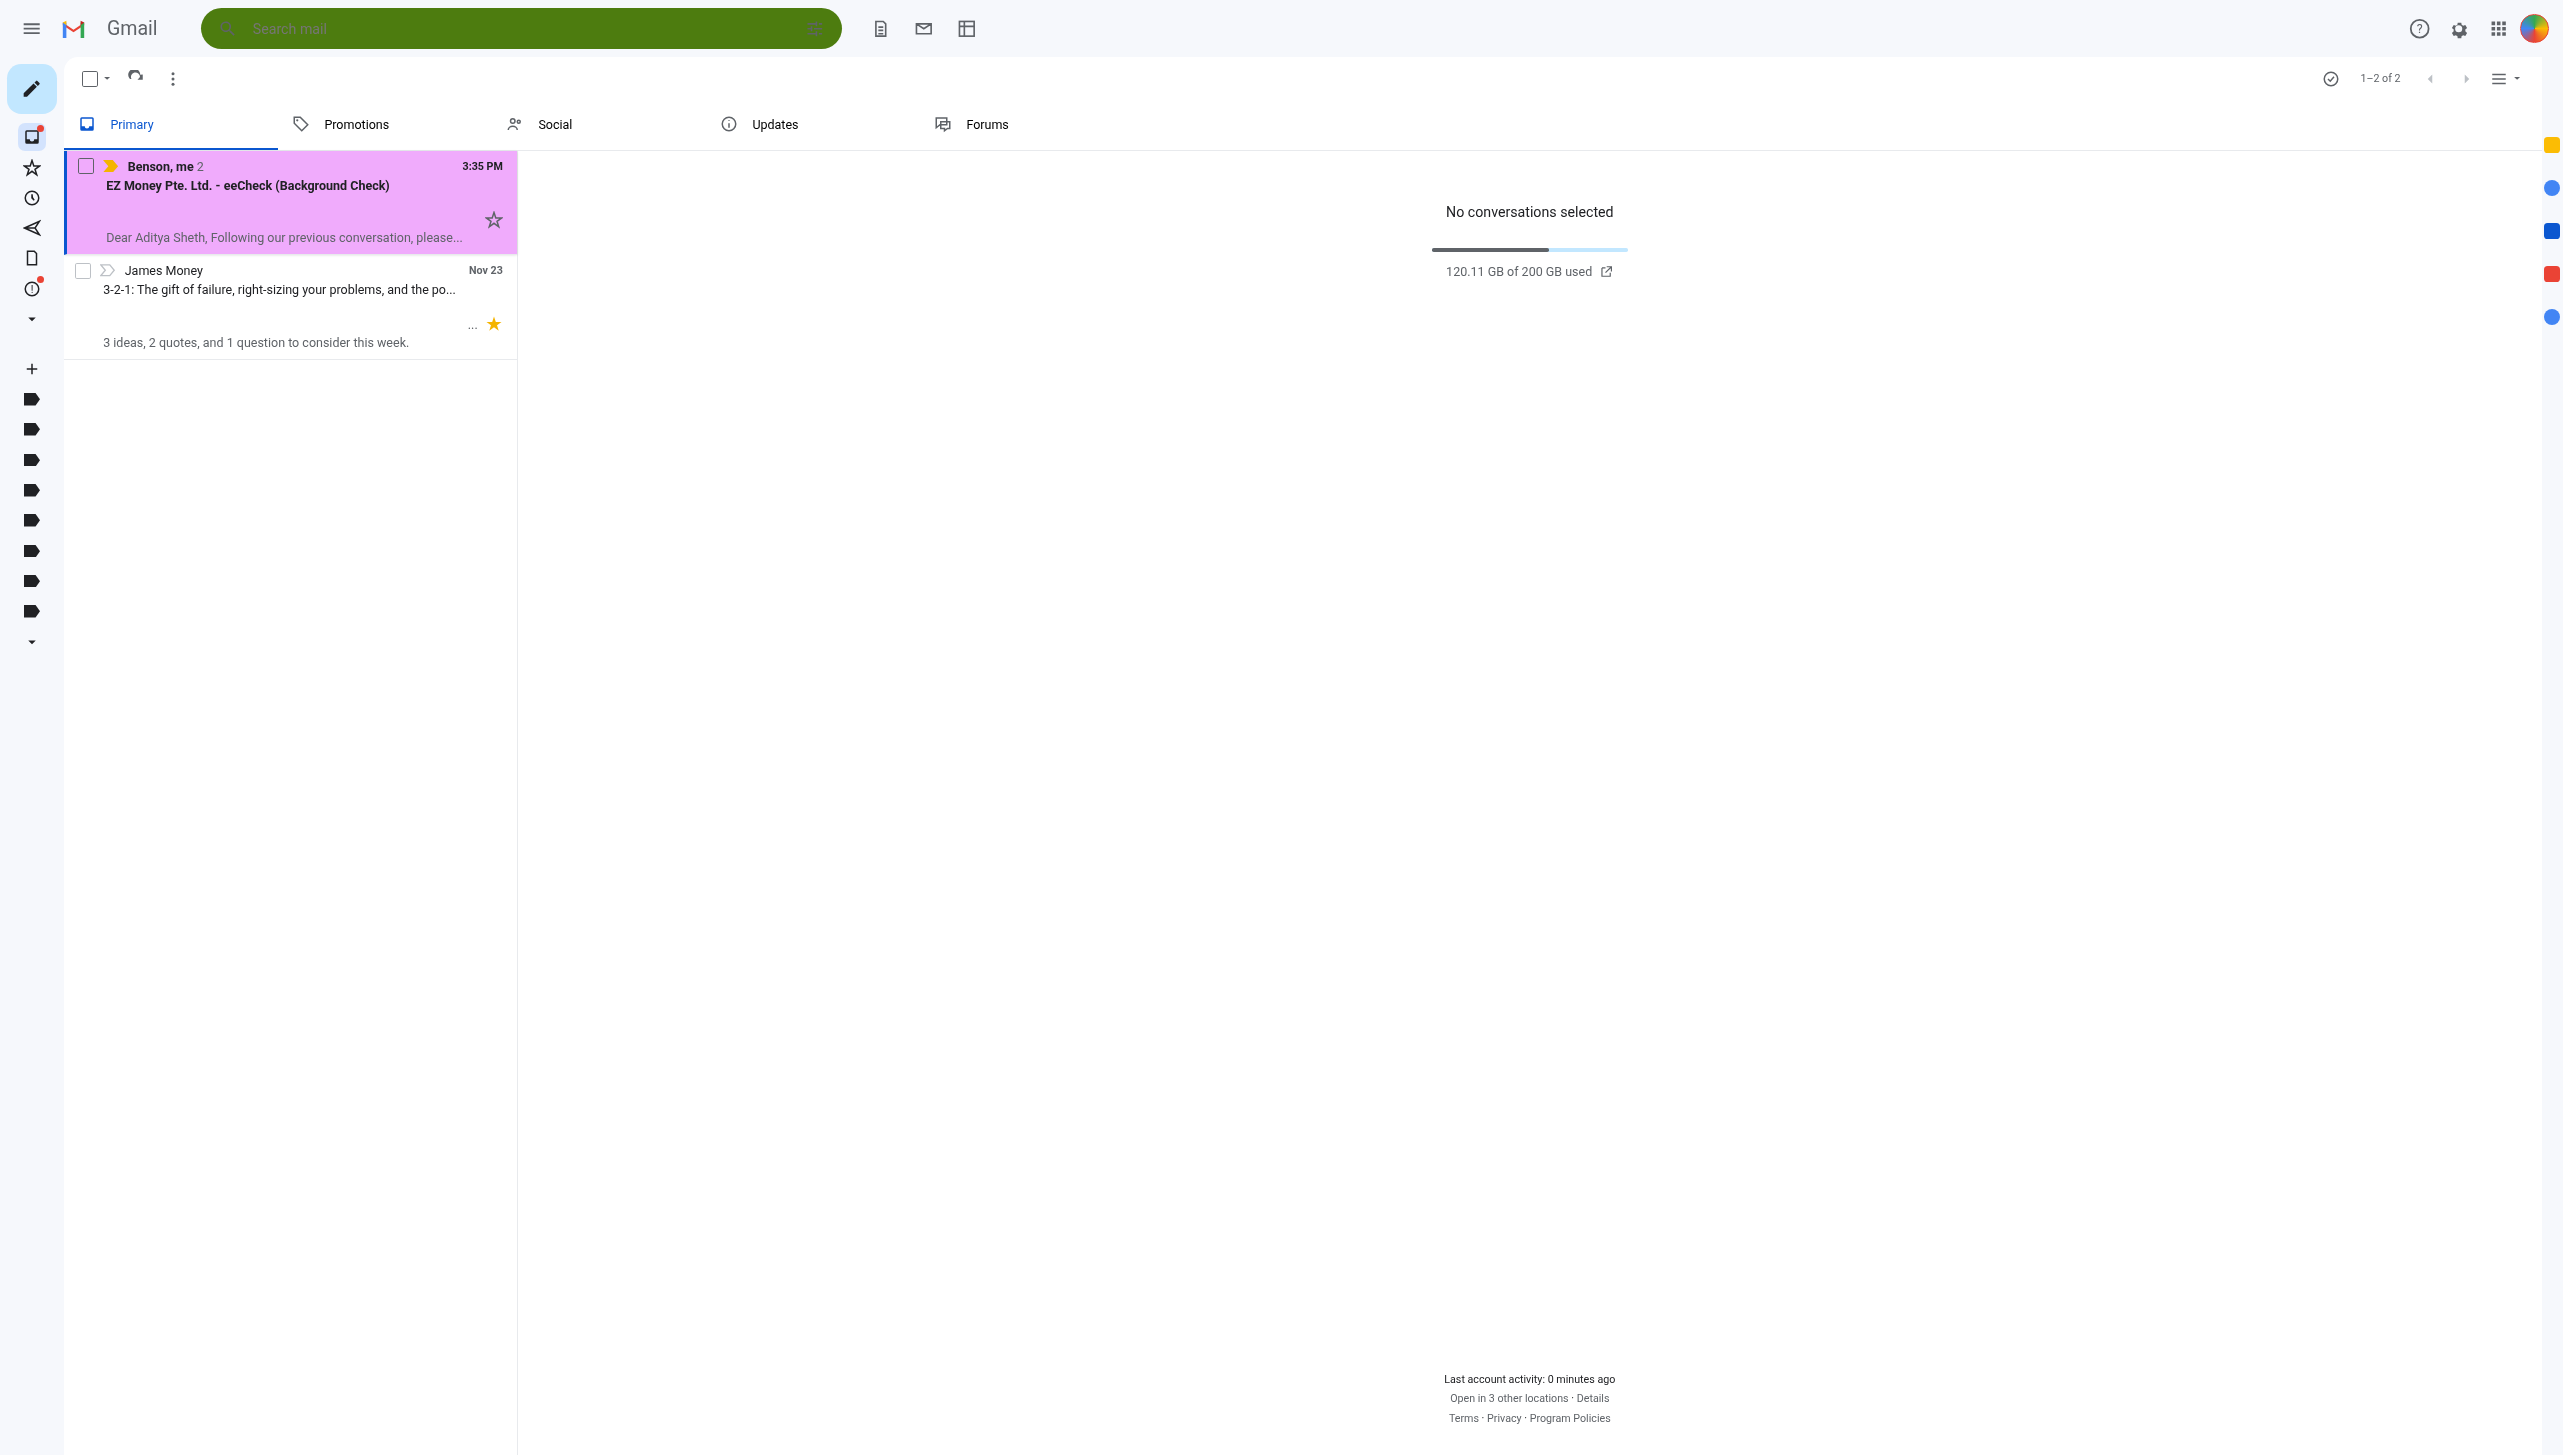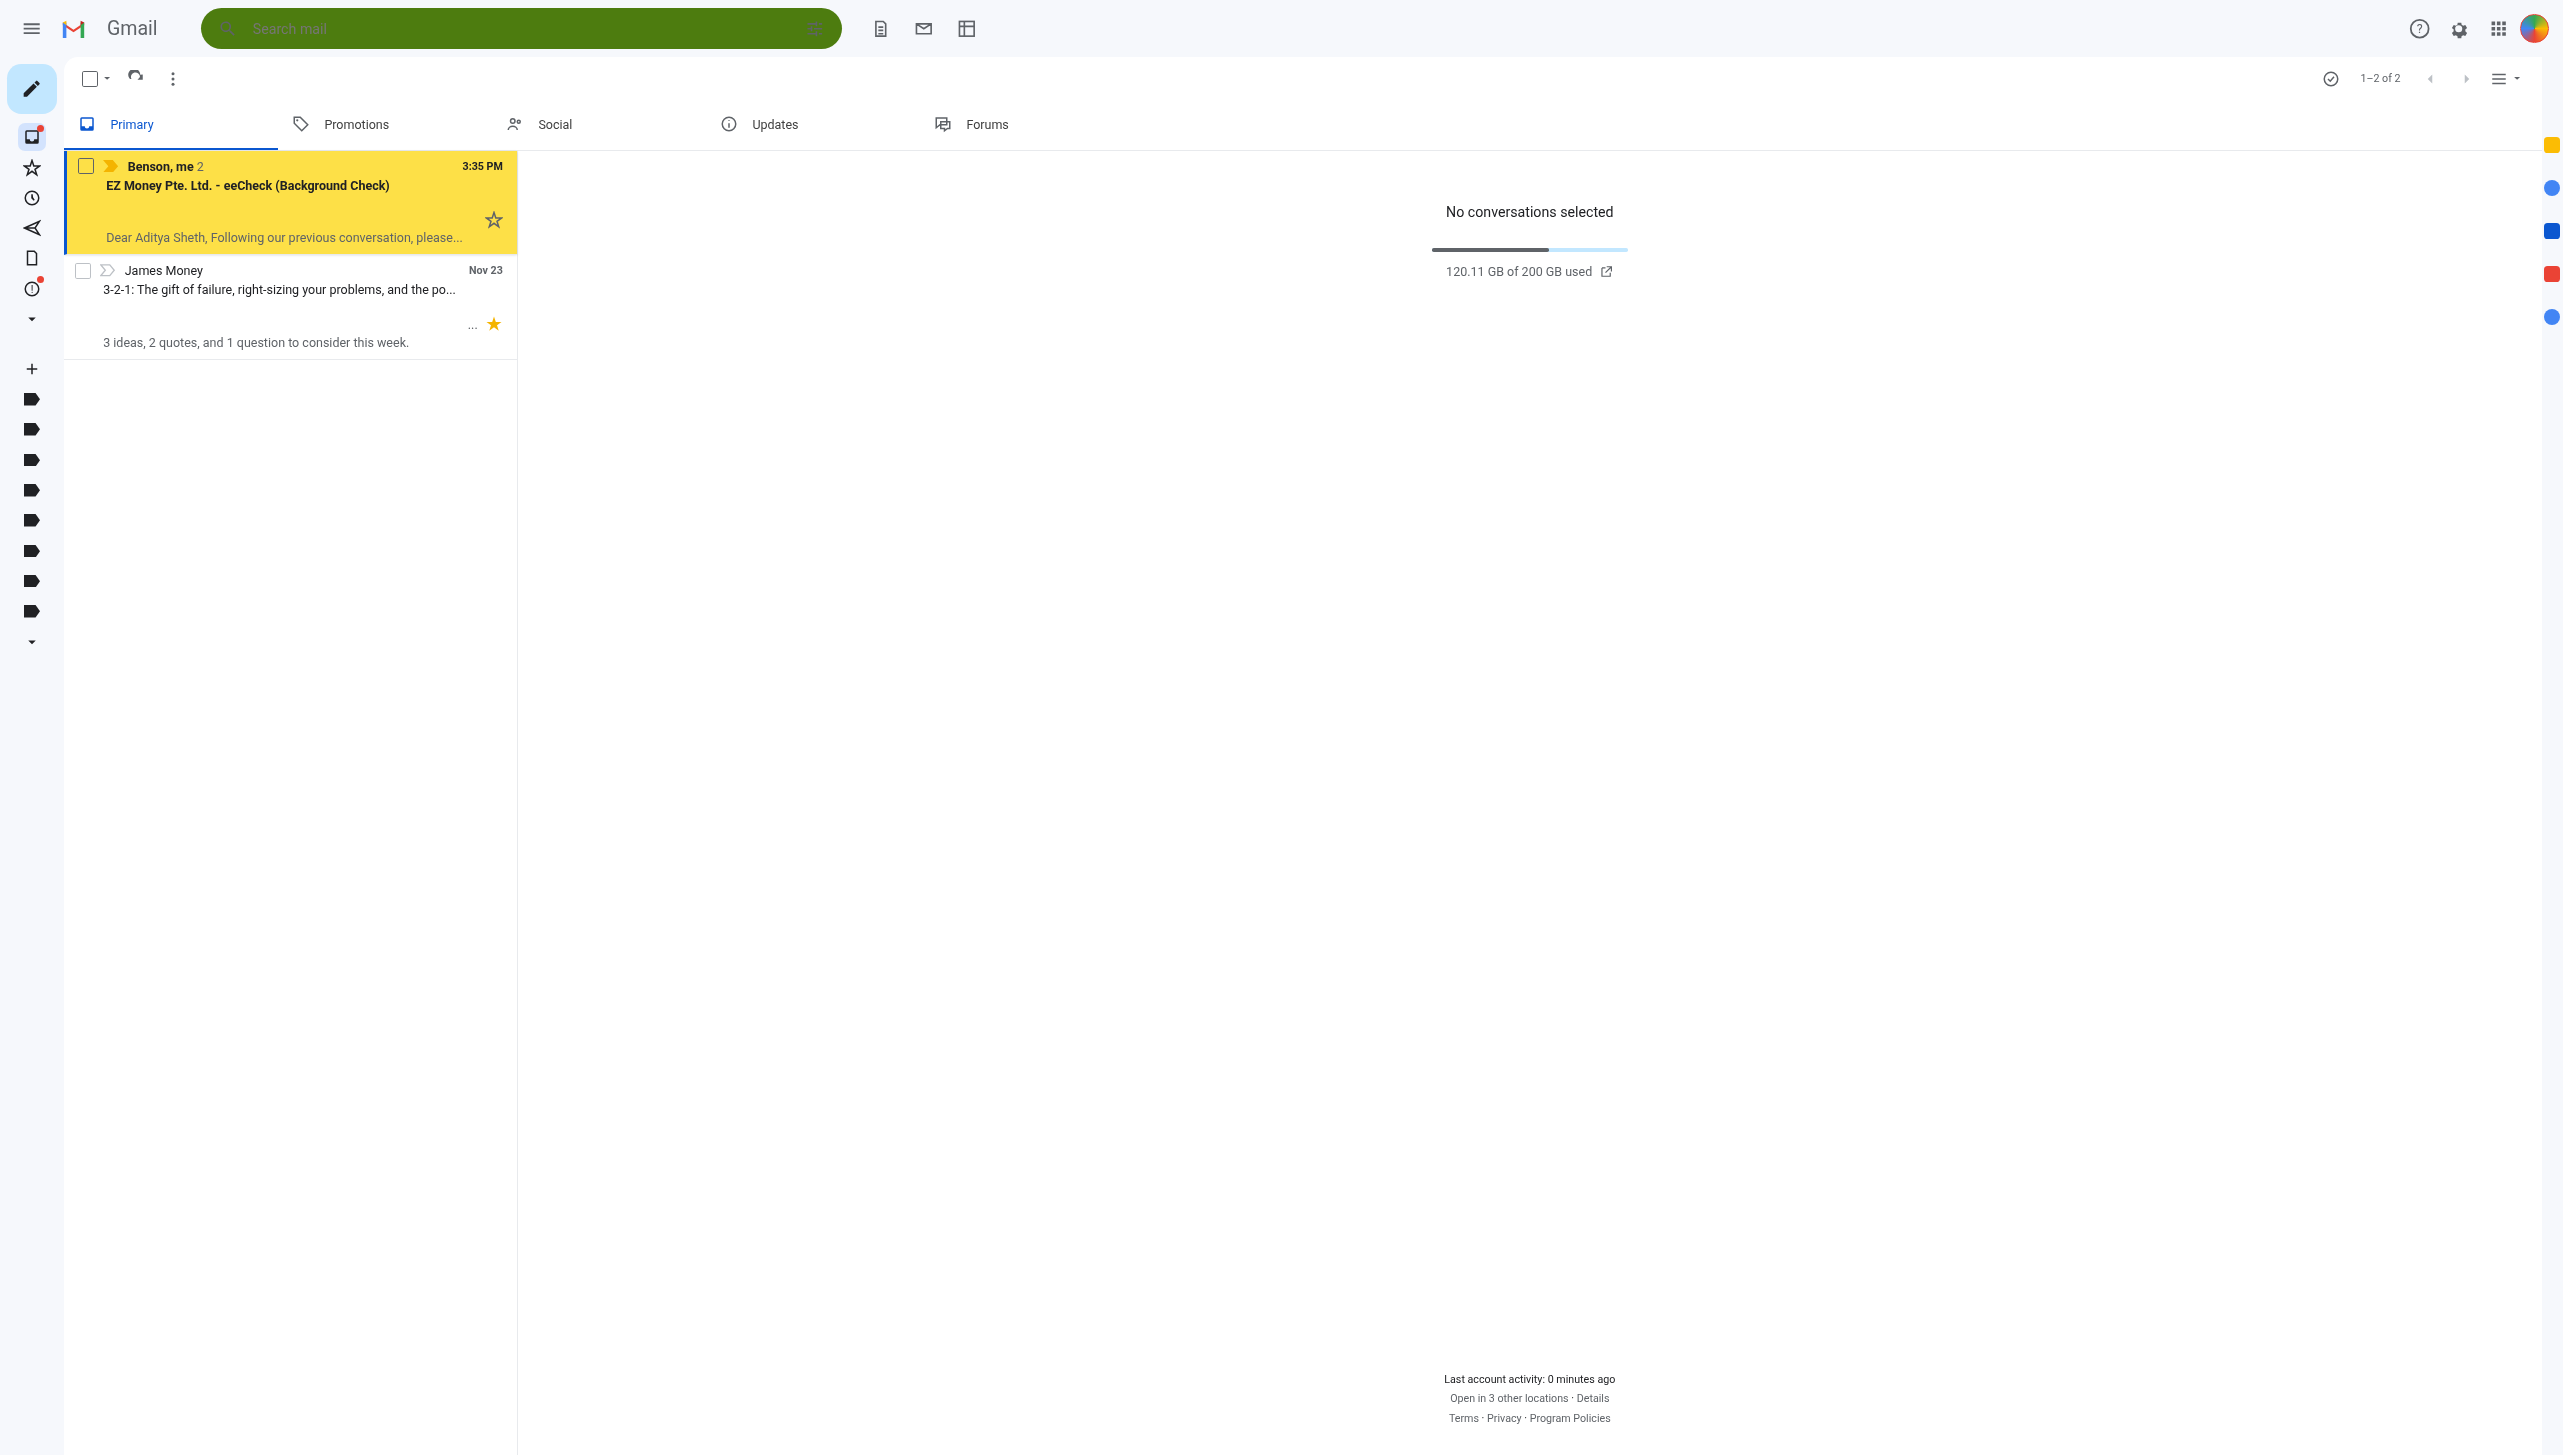--- a/index.html
+++ b/index.html
@@ -21,27 +21,27 @@
 .rail-item { width:28.5px; height:28.5px; border-radius:7.1px; display:flex; align-items:center; justify-content:center; cursor:pointer; color:#202124; position:relative; }
 .rail-item.sel { background:#d3e3fd; }
 .rail-dot::after { content:''; position:absolute; top:1.8px; right:1.8px; width:7.1px; height:7.1px; background:#ea4335; border-radius:50%; }
 
 .main { flex:1; background:#fff; border-radius:14.2px 0 0 0; display:flex; flex-direction:column; overflow:hidden; }
 .toolbar { height:43px; display:flex; align-items:center; padding:0 14.2px; gap:1px; }
 .toolbar-spacer { flex:1; }
 .pager { font-size:10.7px; color:#5f6368; padding:0 10.7px; }
 
 .tabs { display:flex; border-bottom:0.9px solid #e8eaed; }
-.tab { flex:1; max-width:214px; height:50px; display:flex; align-items:center; gap:14.2px; padding:0 14.2px; cursor:pointer; font-size:12.5px; color:#404040; border-bottom:2.7px solid transparent; }
+.tab { flex:1; max-width:214px; height:50px; display:flex; align-items:center; gap:14.2px; padding:0 14.2px; cursor:pointer; font-size:12.5px; color:#000000; border-bottom:2.7px solid transparent; }
 .tab.active { color:#0b57d0; border-bottom-color:#0b57d0; }
 
 .split { flex:1; display:flex; }
 .list { width:454px; border-right:0.9px solid #e8eaed; }
 .row { padding:7.1px 14.2px 9px 10.7px; border-bottom:0.9px solid #e8eaed; cursor:pointer; position:relative; }
-.row.unread { background:#fde047; box-shadow:0 0.9px 2.7px rgba(0,0,0,0.15); border-left:3.6px solid #0b57d0; }
+.row.unread { background:#f0abfc; box-shadow:0 0.9px 2.7px rgba(0,0,0,0.15); border-left:3.6px solid #0b57d0; }
 .row-top { display:flex; align-items:center; gap:9px; }
 .sender { font-size:12.5px; flex:1; }
 .unread .sender { font-weight:700; }
 .time { font-size:10.7px; font-weight:700; }
 .subject { font-size:12.5px; margin:3.6px 0 1.8px 28.5px; }
 .unread .subject { font-weight:700; }
 .snippet { font-size:12.5px; color:#5f6368; margin-left:28.5px; display:flex; align-items:center; gap:7.1px; }
 .snippet-text { flex:1; white-space:nowrap; overflow:hidden; text-overflow:ellipsis;margin-top:36px; }
 .count { color:#5f6368; font-weight:400; }
 

